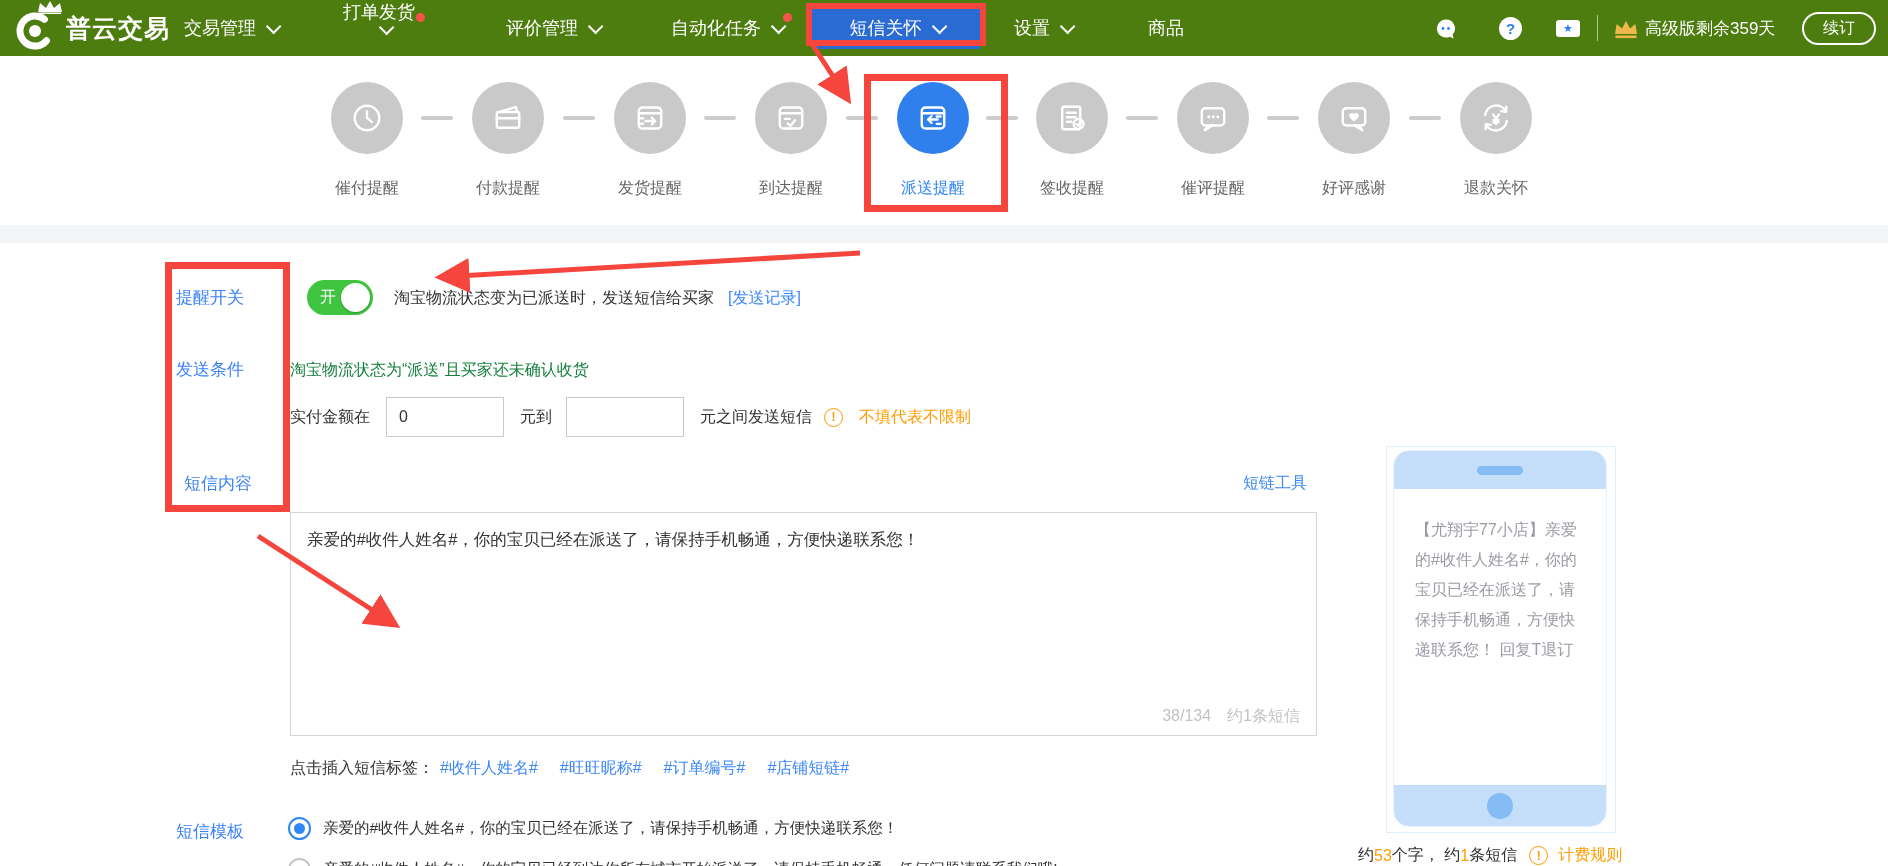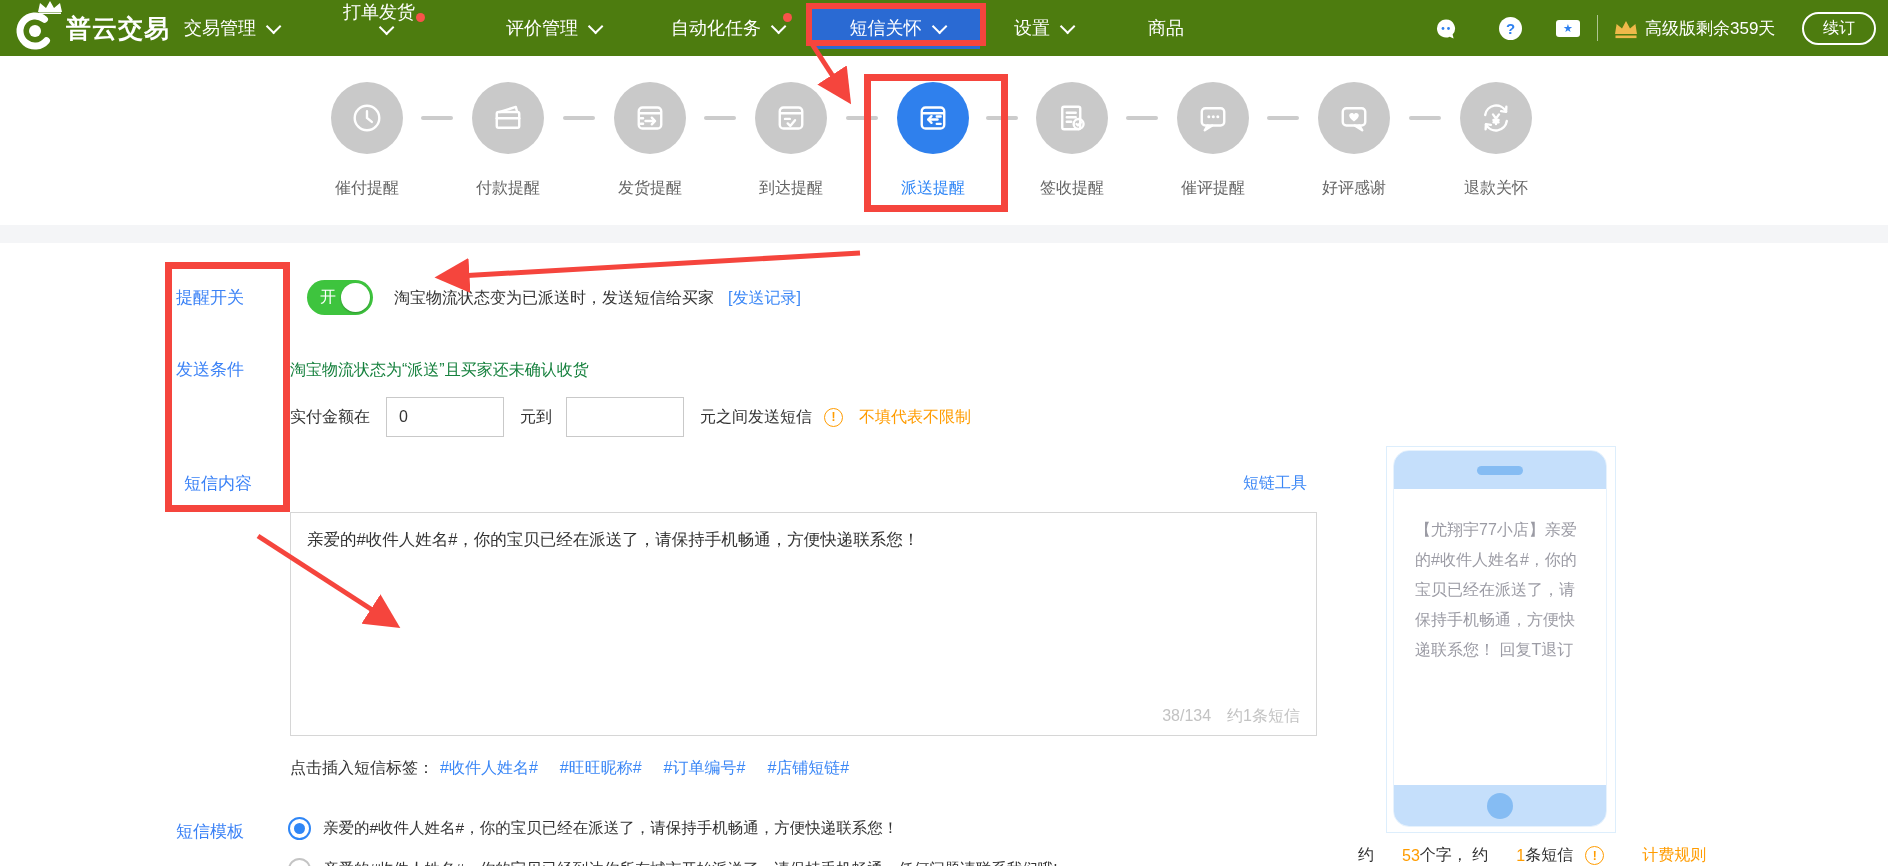--- a/index.html
+++ b/index.html
@@ -58,21 +58,21 @@
 
   
   .phone-outer{position:absolute;left:1386px;top:446px;width:228px;height:385px;border:1px solid #ddeefc;}
   .phone{position:absolute;left:6px;top:3px;width:214px;height:377px;border-radius:16px;overflow:hidden;background:#fff;border:1px solid #e6f2fd;box-sizing:border-box;}
   .bezel-top{position:absolute;left:0;top:0;width:100%;height:38px;background:#c5dffb;}
   .speaker{position:absolute;left:50%;top:15px;width:46px;height:9px;margin-left:-23px;border-radius:5px;background:#85bcf3;}
   .bezel-bot{position:absolute;left:0;bottom:0;width:100%;height:41px;background:#c5dffb;}
   .home-btn{position:absolute;left:50%;top:8px;width:26px;height:26px;margin-left:-13px;border-radius:50%;background:#85bcf3;}
   .sms-preview{position:absolute;left:0;top:50px;width:100%;padding:14px 21px;box-sizing:border-box;color:#9b9ba4;font-size:16px;line-height:30px;}
   .phone-caption{position:absolute;left:1358px;top:845px;display:flex;align-items:center;font-size:16px;color:#333;white-space:nowrap;}
-  .orange{color:#ff9c00;padding-left:28px;}
+  .orange{color:#ff9c00;}
 
   
   .anno-box{position:absolute;border:6px solid #f5453d;pointer-events:none;z-index:40;}
   #anno-svg{position:absolute;left:0;top:0;width:1888px;height:866px;pointer-events:none;z-index:41;}
 </style>
 </head>
 <body>
 
 <div id="app">
 

